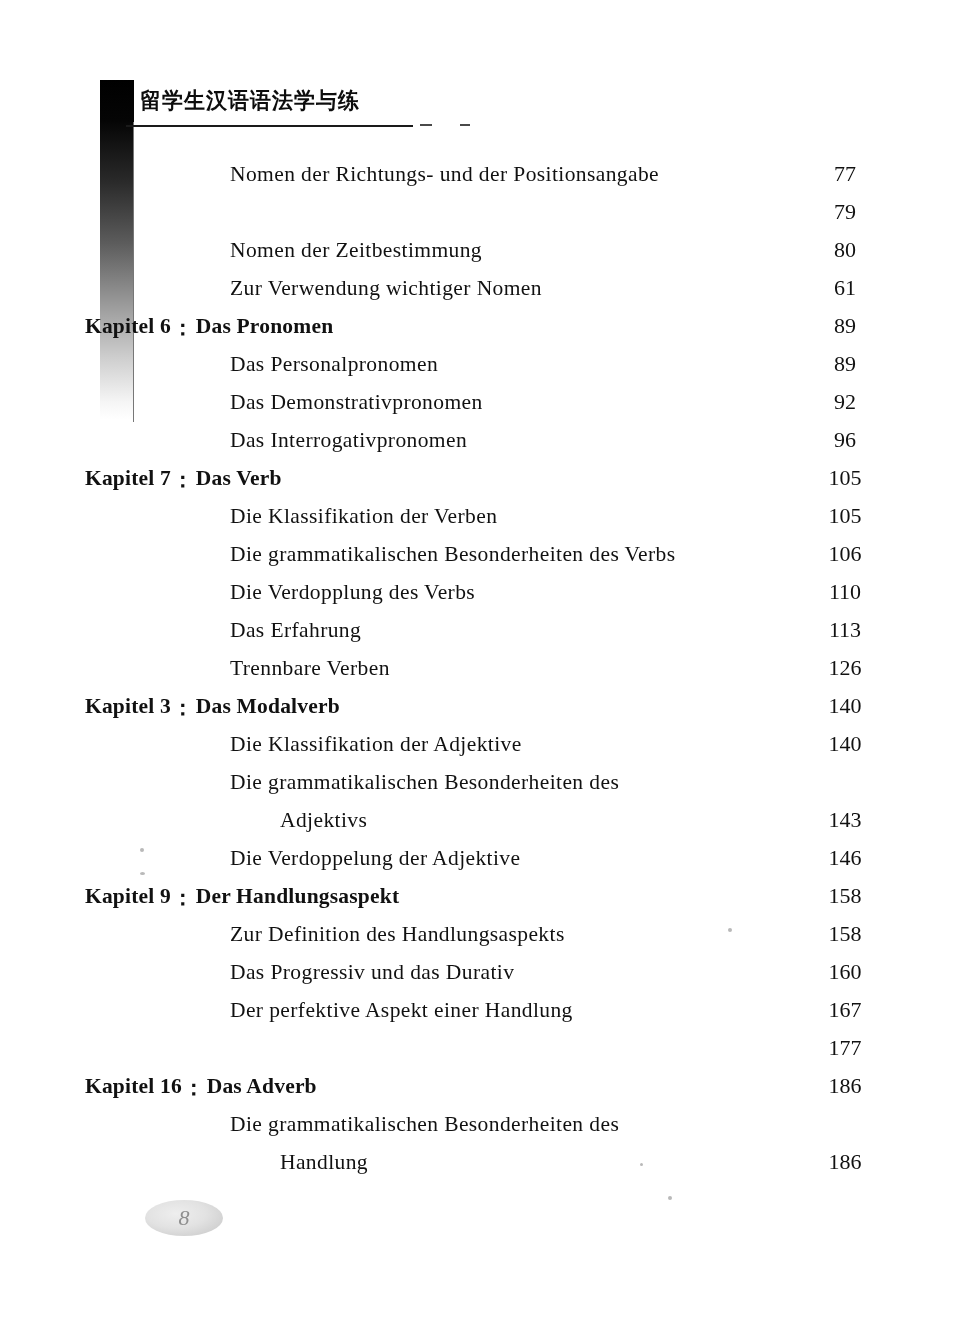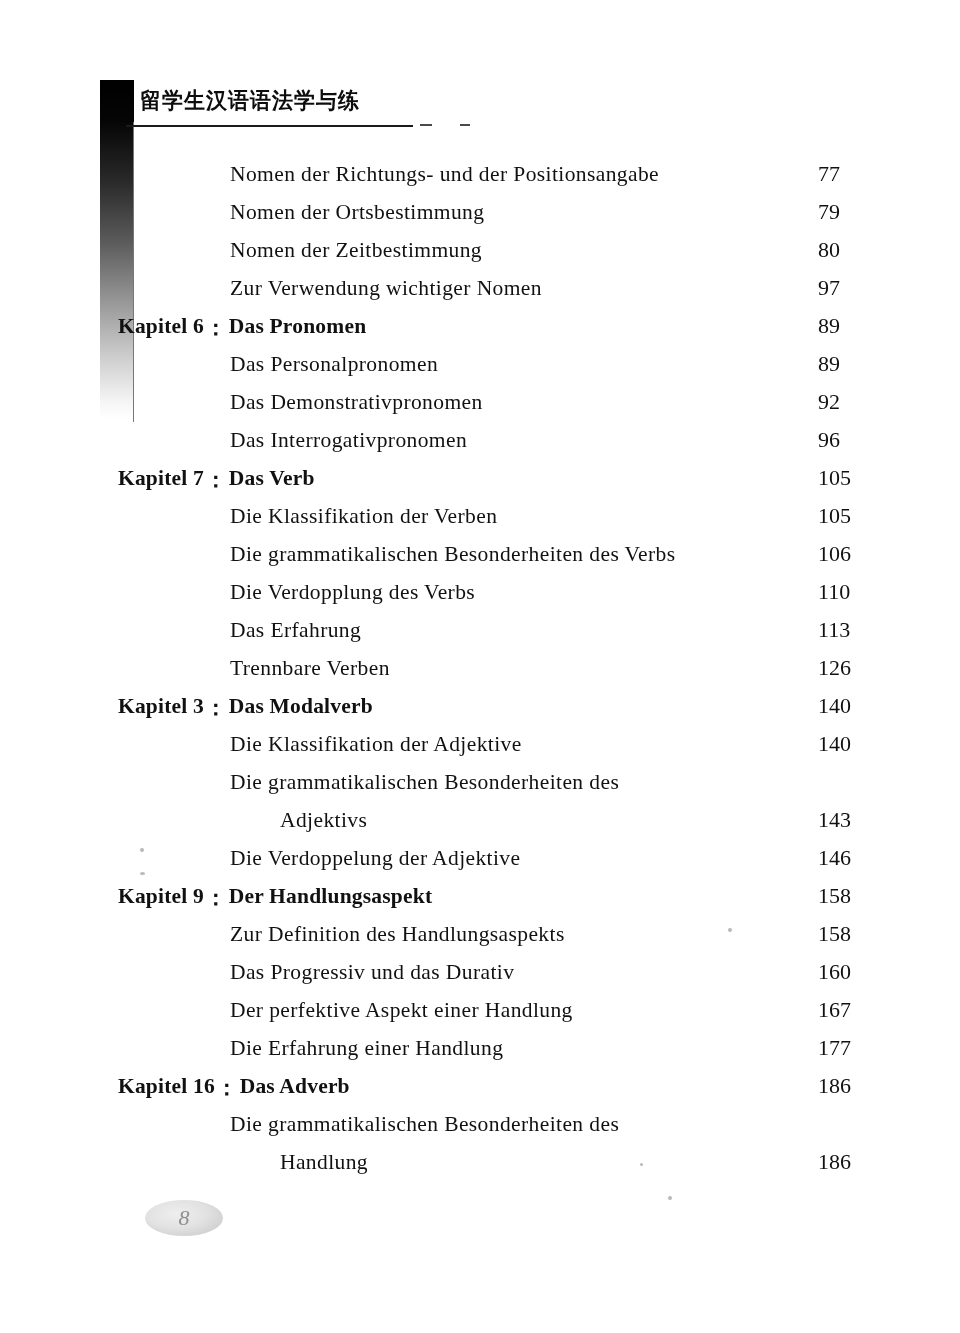--- a/index.html
+++ b/index.html
@@ -128,29 +128,29 @@
     bottom: 0.16em;
     font-size: 19px;
     letter-spacing: 3.2px;
     color: #1c1c1c;
     white-space: nowrap;
   }
 
   .toc-row .page {
     flex: 0 0 auto;
     width: 54px;
-    text-align: left;
+    text-align: center;
     font-size: 22px;
     padding-left: 8px;
   }
 
   
   .level-chapter .label {
     font-weight: bold;
-    padding-left: 118px;
+    padding-left: 85px;
     letter-spacing: 0.2px;
   }
   .level-chapter .page { font-weight: normal; }
 
   .level-sub .label {
     padding-left: 230px;
     letter-spacing: 0.4px;
   }
 
   .level-cont .label {
@@ -215,33 +215,32 @@
     <div class="header-rule-tick tick-b"></div>
   </div>
 
   <div class="toc" id="toc-list">
       <div class="toc-row level-sub">
         <span class="label">Nomen der Richtungs- und der Positionsangabe</span>
         <span class="leader"></span>
         <span class="page">77</span>
       </div>
       <div class="toc-row level-sub">
-        <span class="label">Nomen der Ortsbestimmung</span>
         <span class="leader"></span>
         <span class="page">79</span>
       </div>
       <div class="toc-row level-sub">
         <span class="label">Nomen der Zeitbestimmung</span>
         <span class="leader"></span>
         <span class="page">80</span>
       </div>
       <div class="toc-row level-sub">
         <span class="label">Zur Verwendung wichtiger Nomen</span>
         <span class="leader"></span>
-        <span class="page">97</span>
+        <span class="page">61</span>
       </div>
       <div class="toc-row level-chapter">
         <span class="label"><span>Kapitel 6</span><span class="sep">：</span><span>Das Pronomen</span></span>
         <span class="leader"></span>
         <span class="page">89</span>
       </div>
       <div class="toc-row level-sub">
         <span class="label">Das Personalpronomen</span>
         <span class="leader"></span>
         <span class="page">89</span>
@@ -325,21 +324,20 @@
         <span class="label">Das Progressiv und das Durativ</span>
         <span class="leader"></span>
         <span class="page">160</span>
       </div>
       <div class="toc-row level-sub">
         <span class="label">Der perfektive Aspekt einer Handlung</span>
         <span class="leader"></span>
         <span class="page">167</span>
       </div>
       <div class="toc-row level-sub">
-        <span class="label">Die Erfahrung einer Handlung</span>
         <span class="leader"></span>
         <span class="page">177</span>
       </div>
       <div class="toc-row level-chapter">
         <span class="label"><span>Kapitel 16</span><span class="sep">：</span><span>Das Adverb</span></span>
         <span class="leader"></span>
         <span class="page">186</span>
       </div>
       <div class="toc-row level-sub no-leader">
         <span class="label">Die grammatikalischen Besonderheiten des</span>

